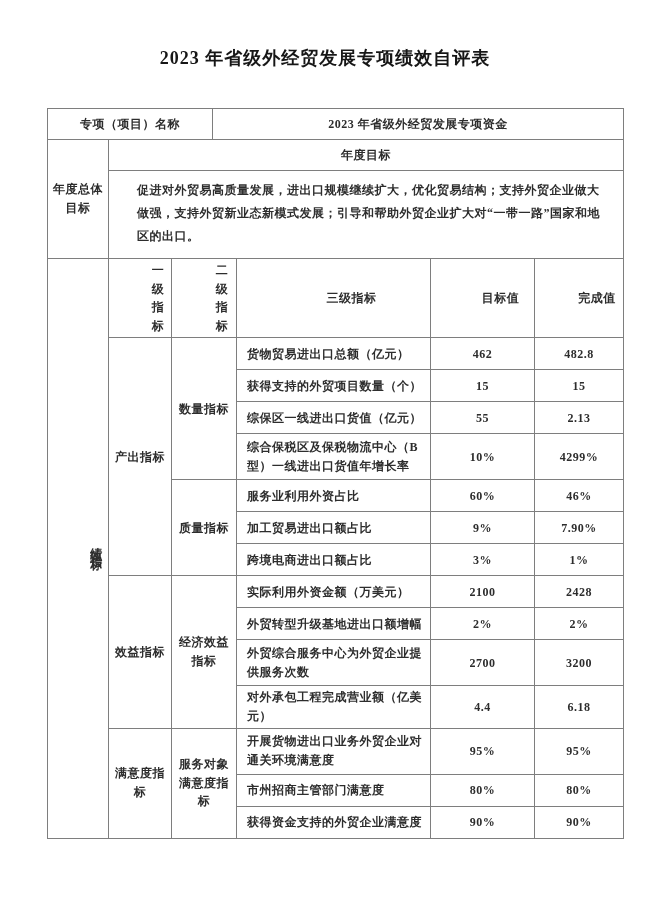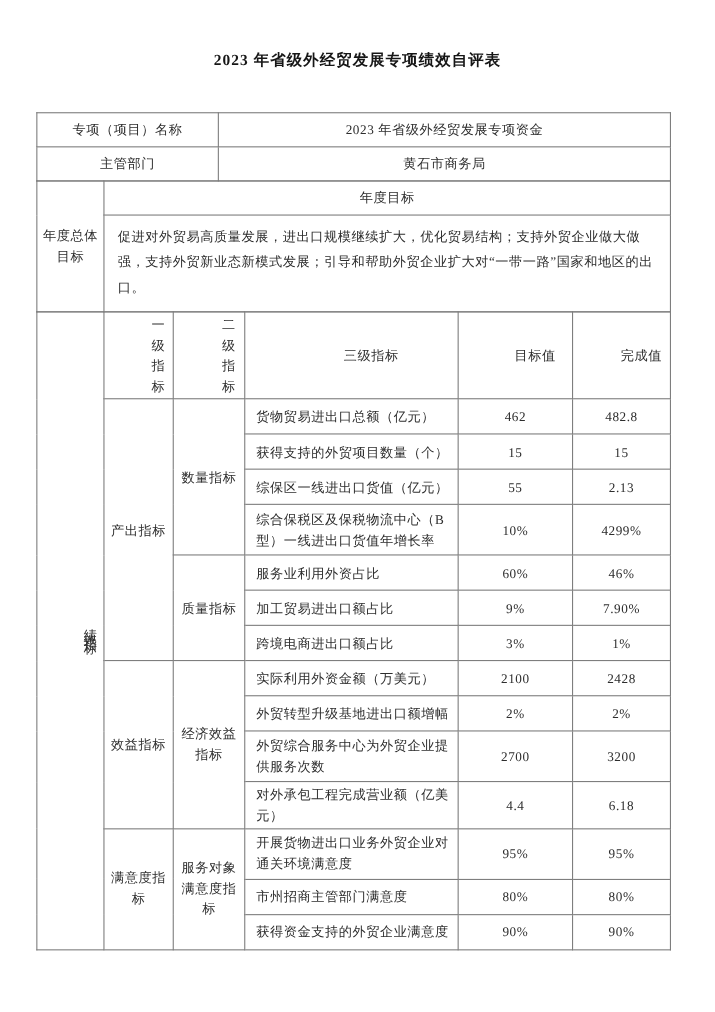--- a/index.html
+++ b/index.html
@@ -12,29 +12,30 @@
   body{
     width:650px;height:920px;
     font-family:"Liberation Serif","DejaVu Serif",serif;
     color:var(--text);
     position:relative;
     overflow:hidden;
   }
   .page{width:650px;height:920px;background:var(--bg);}
   .title{
     text-align:center;
-    font-size:14px;
+    font-size:18px;
     font-weight:bold;
     letter-spacing:1px;
     padding-top:46px;
     color:#161616;
   }
   .doc-table{
-    margin:38px 0 0 33px;
+    margin:38px 0 0 47px;
     width:488px;
+    font-weight:bold;
   }
   table.t{
     width:577px;
     border-collapse:collapse;
     table-layout:fixed;
     font-size:12px;
   }
   table.t.goal, table.t.ind{margin-top:-1px;}
   td{
     border:1px solid var(--border);
@@ -44,21 +45,21 @@
     line-height:1.55;
     padding:2px 4px;
   }
   
   .top td{height:31px;}
   
   .goal .hdrow td{height:31px;}
   .goal .goal-text{
     height:71px;
     text-align:left;
-    padding:8px 14px 10px 12px;
+    padding:8px 14px 10px 28px;
     line-height:23px;
   }
   
   .ind .hr td{height:29px;padding-left:40px;}
   .ind .r1 td{height:32px;text-align:center;}
   .ind .r2 td{height:46px;}
   .ind td.name{
     text-align:left;
     padding-left:10px;
     padding-right:6px;
@@ -89,24 +90,20 @@
 
     <table class="t top">
       <colgroup>
           <col style="width:165px">
           <col>
         </colgroup>
       <tbody>
         <tr>
           <td>专项（项目）名称</td>
           <td>2023 年省级外经贸发展专项资金</td>
-        </tr>
-        <tr>
-          <td>主管部门</td>
-          <td>黄石市商务局</td>
         </tr>
       </tbody>
     </table>
 
     <table class="t goal">
       <colgroup>
           <col style="width:61px">
           <col>
         </colgroup>
       <tbody>

